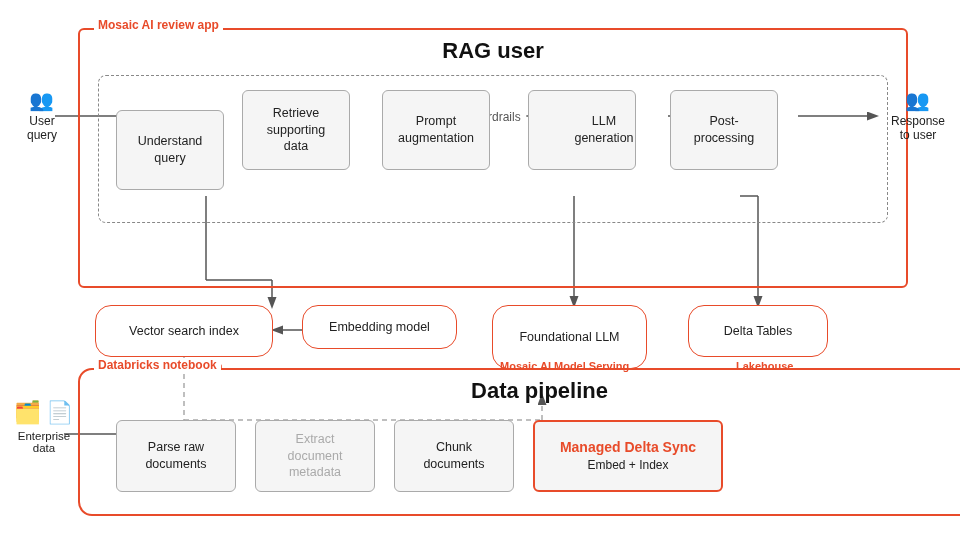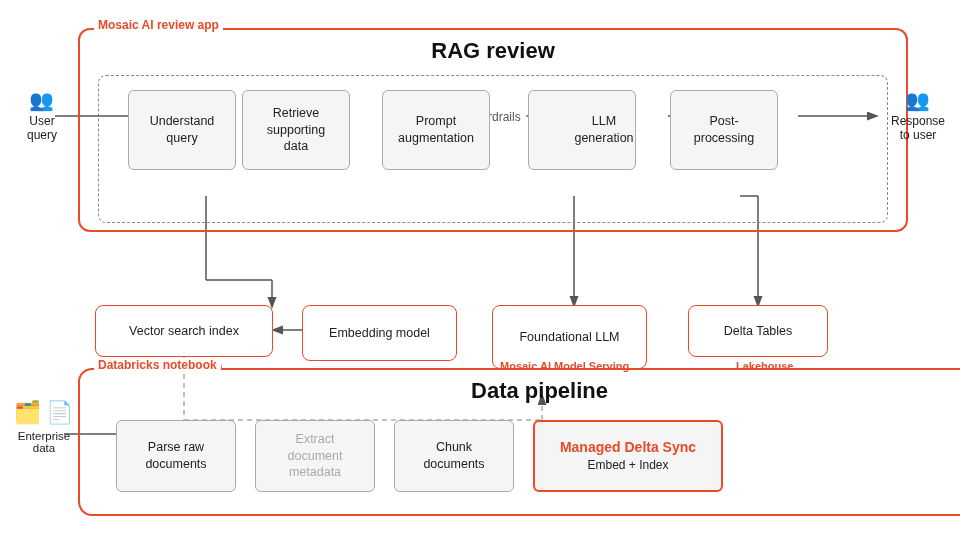--- a/index.html
+++ b/index.html
@@ -18,23 +18,23 @@
       width: 960px;
       height: 540px;
     }
 
     
     .rag-outer {
       position: absolute;
       top: 28px;
       left: 78px;
       width: 830px;
-      height: 204px;
+      height: 260px;
       border: 2.5px solid #e84b2a;
-      border-radius: 12px;
+      border-radius: 6px;
       background: transparent;
     }
 
     .rag-outer-label {
       position: absolute;
       top: -12px;
       left: 14px;
       background: #fff;
       color: #e84b2a;
       font-size: 12px;
@@ -112,21 +112,21 @@
       text-align: center;
       font-size: 12px;
       color: #222;
       width: 72px;
     }
 
     
     .component-box {
       position: absolute;
       border: 1.5px solid #e84b2a;
-      border-radius: 8px;
+      border-radius: 16px;
       background: #fff;
       display: flex;
       align-items: center;
       justify-content: center;
       text-align: center;
       font-size: 12.5px;
       color: #222;
       line-height: 1.35;
     }
 
@@ -275,27 +275,27 @@
   </svg>
 
   <div class="user-query">
     <span style="font-size:20px;display:block;margin-bottom:2px;">👥</span>
     <span>User
 query</span>
   </div>
 
   <div class="rag-outer">
     <span class="rag-outer-label">Mosaic AI review app</span>
-    <div class="rag-title">RAG review</div>
+    <div class="rag-title">RAG user</div>
 
     <div class="guardrails-box">
       <span class="guardrails-label">Guardrails</span>
     </div>
 
-    <div class="rag-step" style="left:48px;">
+    <div class="rag-step" style="left:36px;margin-top:20px;">
       <span>Understand<br>query</span>
     </div>
 
     <div class="rag-step" style="left:162px;">
       <span>Retrieve<br>supporting<br>data</span>
     </div>
 
     <div class="rag-step" style="left:302px;">
       <span>Prompt<br>augmentation</span>
     </div>
@@ -312,21 +312,21 @@
   <div class="response-user" style="position:absolute; top:88px; right:4px; text-align:center; font-size:12px; color:#222; width:76px;">
     <span style="font-size:20px;display:block;margin-bottom:2px;">👥</span>
     <span>Response<br>to user</span>
   </div>
 
   <div class="component-box" style="left:95px; top:305px; width:178px; height:52px;">
     <span>Vector search index</span>
   </div>
   <div class="component-label" style="left:95px; top:360px;">Mosaic AI Vector Search</div>
 
-  <div class="component-box" style="left:302px; top:305px; width:155px; height:56px;">
+  <div class="component-box" style="left:302px; top:305px; width:155px; height:44px;">
     <span>Embedding model</span>
   </div>
 
   <div class="component-box" style="left:492px; top:305px; width:155px; height:64px;">
     <span>Foundational LLM</span>
   </div>
   <div class="component-label" style="left:492px; top:360px;padding-left:8px;">Mosaic AI Model Serving</div>
 
   <div class="component-box" style="left:688px; top:305px; width:140px; height:52px;">
     <span>Delta Tables</span>

